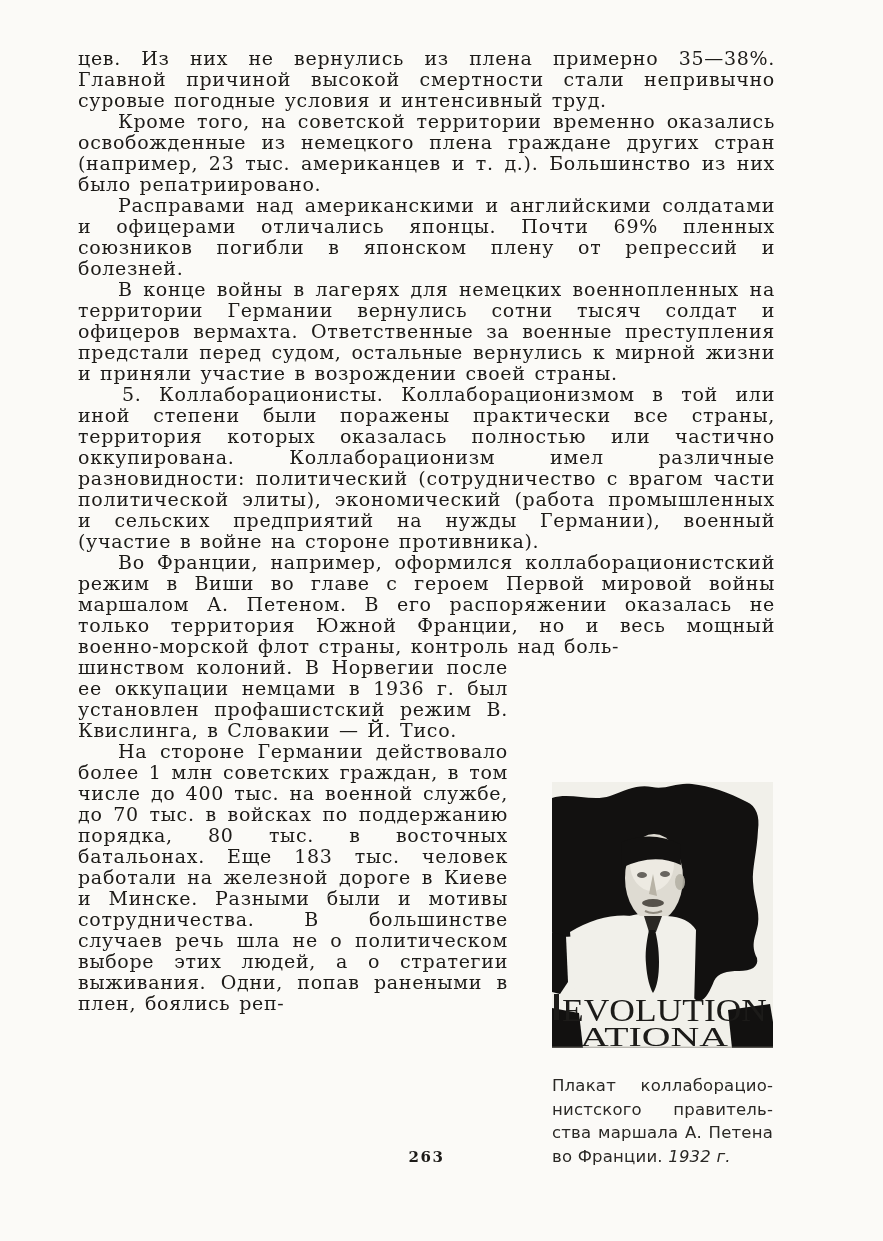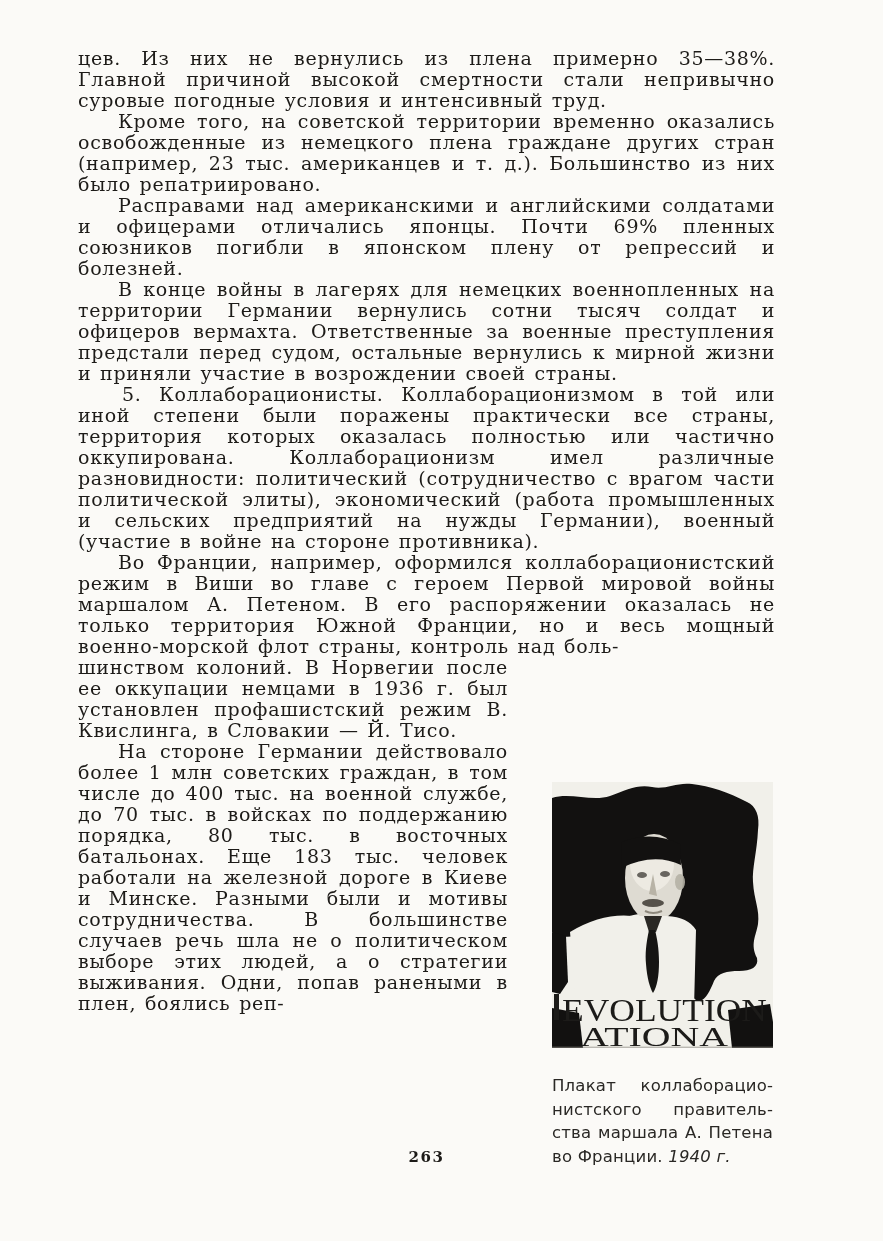--- a/index.html
+++ b/index.html
@@ -113,18 +113,18 @@
       <path d="M0,226 L27,231 L31,266 L0,266 Z" fill="#121110"></path>
       <path d="M176,228 L218,222 L221,240 L221,266 L180,266 Z" fill="#121110"></path>
 
       <rect x="2" y="212" width="5" height="26" fill="#1c1b19"></rect>
 
       <text x="10" y="239" textLength="205" lengthAdjust="spacingAndGlyphs" font-family="Liberation Serif, serif" font-size="31" fill="#1c1b19">EVOLUTION</text>
       <text x="28" y="264" textLength="148" lengthAdjust="spacingAndGlyphs" font-family="Liberation Serif, serif" font-size="28" fill="#1c1b19">ATIONA</text>
 
       <rect x="0" y="264.6" width="221" height="1.4" fill="#8d8b84" opacity="0.55"></rect>
     </svg>
-    <figcaption><span>Плакат коллаборацио­нистского правитель­ства маршала А. Пете­на во Франции.</span> <span class="caption-date">1940 г.</span></figcaption>
+    <figcaption><span>Плакат коллаборацио­нистского правитель­ства маршала А. Пете­на во Франции.</span> <span class="caption-date">1932 г.</span></figcaption>
   </figure>
 
   <div class="page-number">263</div>
 
 </div>
 
 </body></html>

